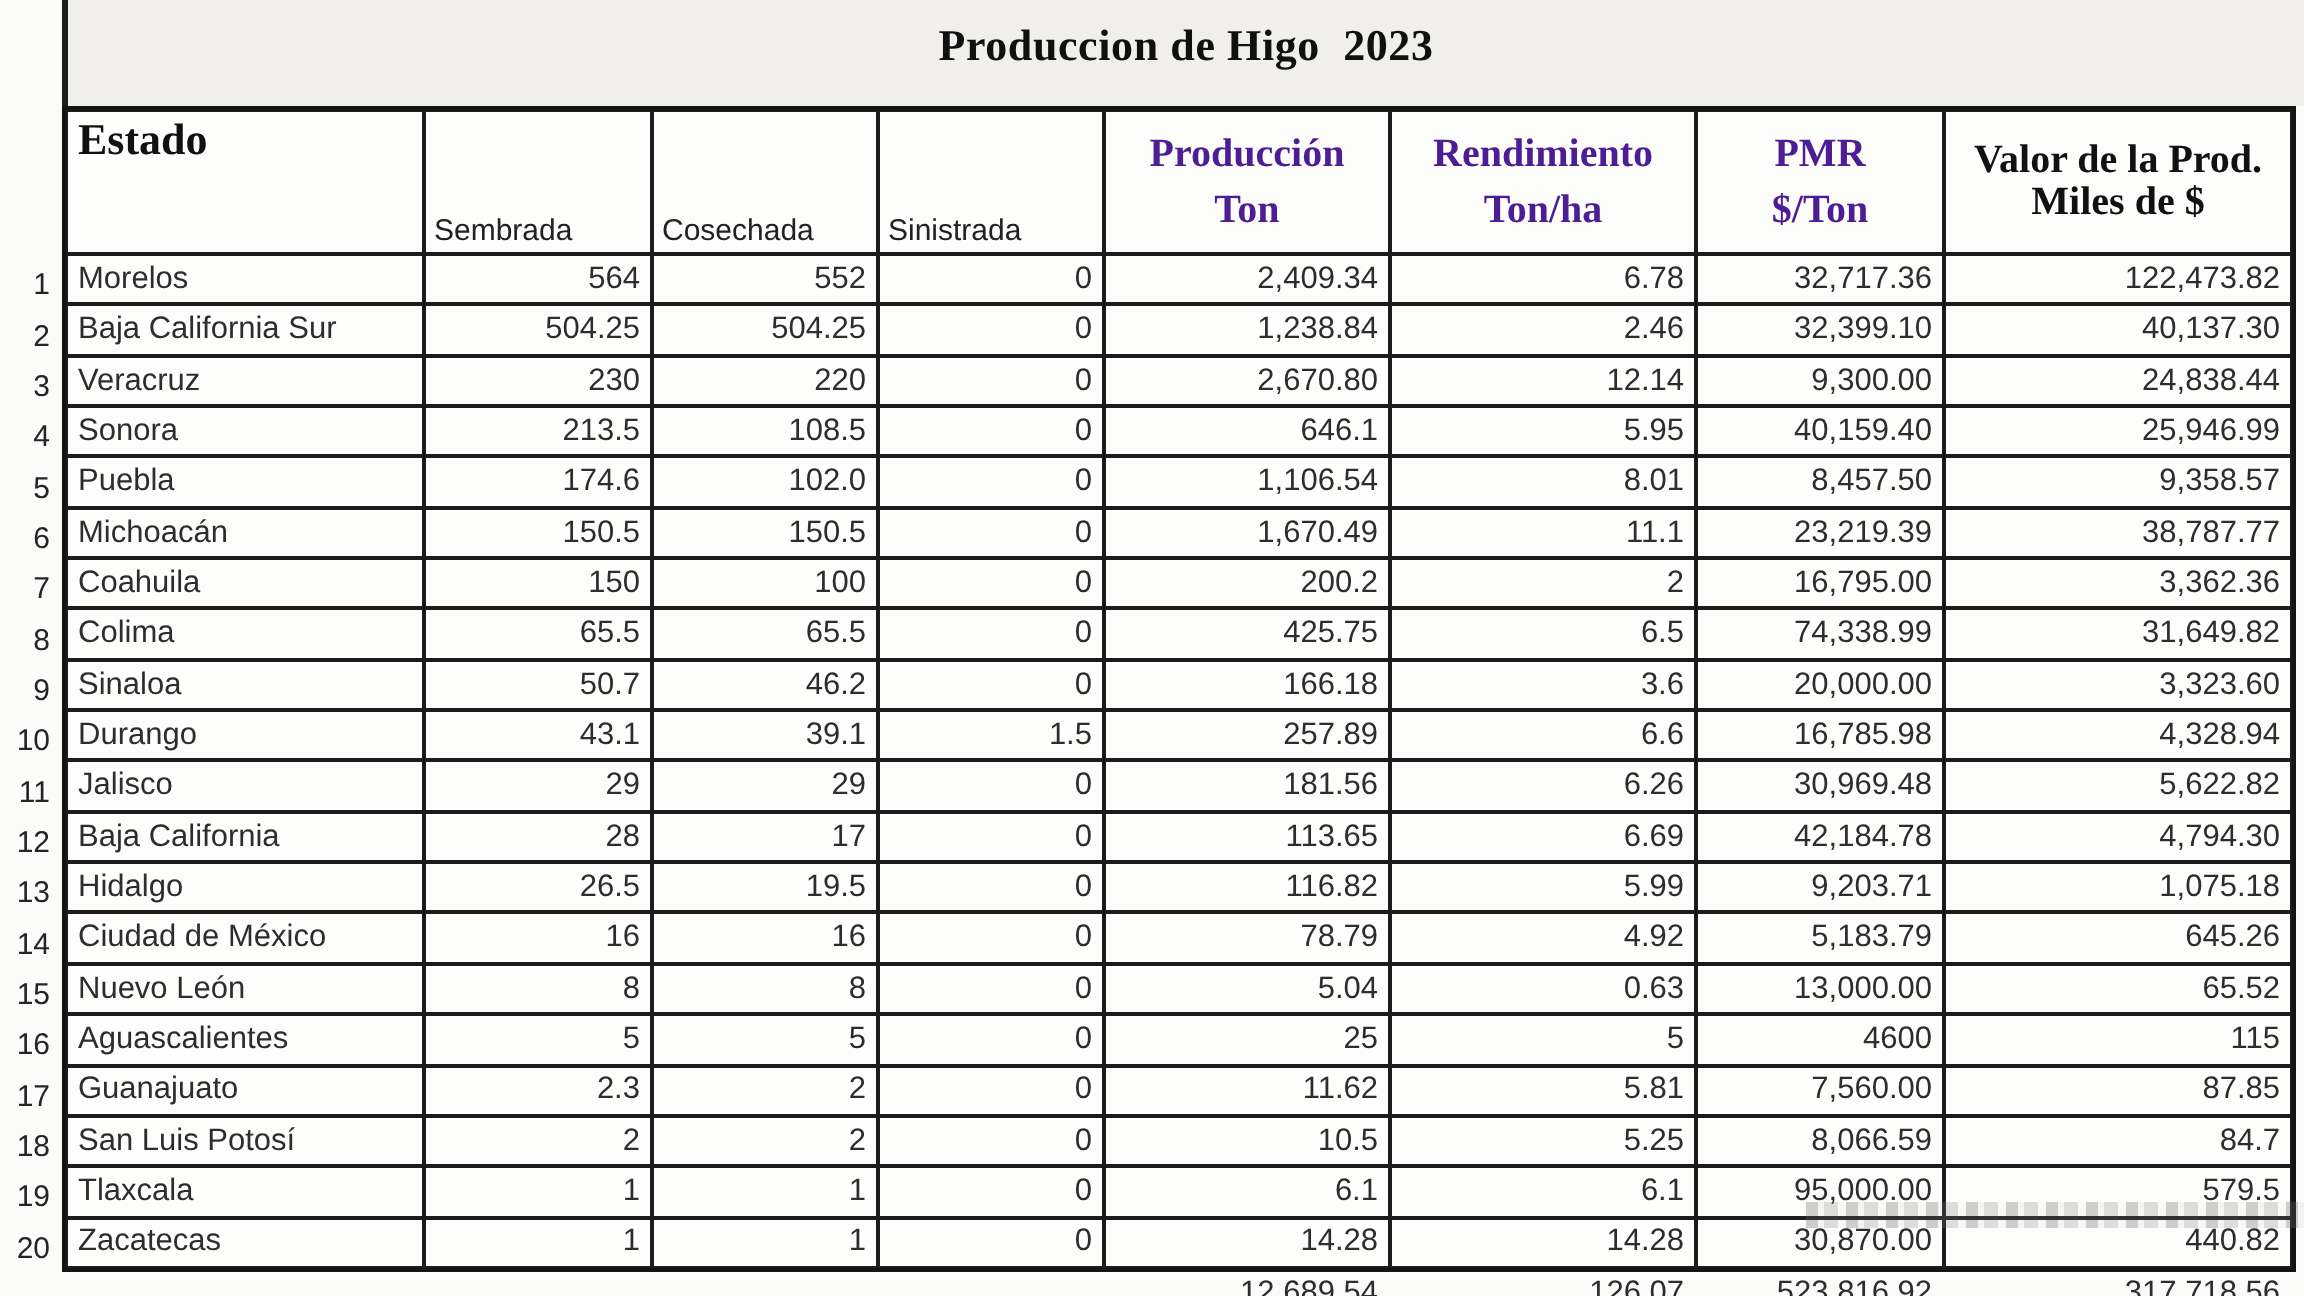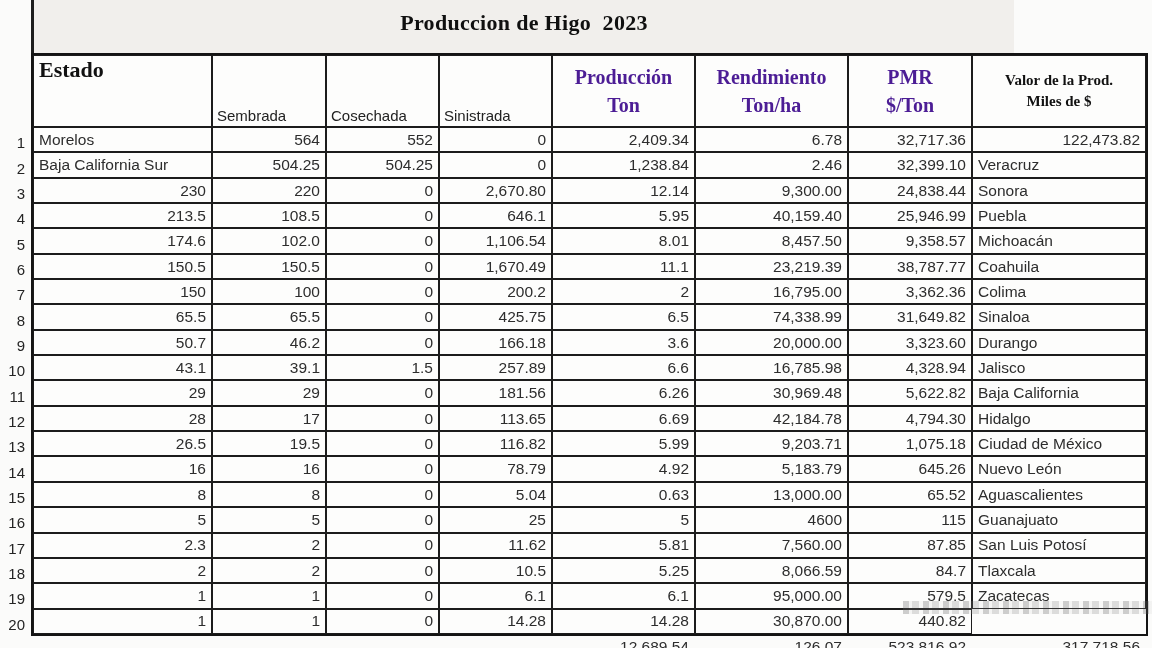--- a/index.html
+++ b/index.html
@@ -3,21 +3,21 @@
 <meta charset="utf-8">
 <style>
   html,body{margin:0;padding:0;}
   body{
     width:1152px;height:648px;overflow:hidden;position:relative;
     background:#fbfbfa;
     font-family:"Liberation Sans",sans-serif;
     -webkit-font-smoothing:antialiased;
   }
   .title-band{
-    position:absolute;left:31px;top:0;width:983px;height:53px;
+    position:absolute;left:31px;top:0;width:1121px;height:53px;
     background:#f1efec;border-left:3px solid #1d1d1d;
     display:flex;align-items:center;justify-content:center;box-sizing:border-box;
   }
   .title{
     font-family:"Liberation Serif",serif;font-weight:bold;
     font-size:22px;color:#101010;letter-spacing:.3px;white-space:pre;
     padding-bottom:8px;
   }
   
   .gutter{
@@ -50,21 +50,21 @@
     font-family:"Liberation Serif",serif;font-weight:bold;font-size:22px;color:#111;
   }
   .h-sub{align-items:flex-end;padding:0 0 3px 4px;font-size:15px;color:#222;}
   .h-big{
     flex-direction:column;justify-content:center;align-items:center;
     font-family:"Liberation Serif",serif;font-weight:bold;font-size:20px;color:#4c1d95;
     line-height:28px;
   }
   .h-valor{
     flex-direction:column;justify-content:center;align-items:center;
-    font-family:"Liberation Serif",serif;font-weight:bold;font-size:15px;color:#111;
+    font-family:"Liberation Serif",serif;font-weight:bold;font-size:20px;color:#111;
     line-height:21px;
   }
   
   .totals{
     position:absolute;left:33px;top:638px;width:1113px;
     display:grid;
     grid-template-columns:179px 114px 113px 113px 143px 153px 124px 174px;
     grid-auto-rows:22px;
   }
   .totals .tc{
@@ -140,20 +140,21 @@
     <div class="c num">6.78</div>
     <div class="c num">32,717.36</div>
     <div class="c num">122,473.82</div>
     <div class="c txt">Baja California Sur</div>
     <div class="c num">504.25</div>
     <div class="c num">504.25</div>
     <div class="c num">0</div>
     <div class="c num">1,238.84</div>
     <div class="c num">2.46</div>
     <div class="c num">32,399.10</div>
+    <div class="c num">40,137.30</div>
     <div class="c txt">Veracruz</div>
     <div class="c num">230</div>
     <div class="c num">220</div>
     <div class="c num">0</div>
     <div class="c num">2,670.80</div>
     <div class="c num">12.14</div>
     <div class="c num">9,300.00</div>
     <div class="c num">24,838.44</div>
     <div class="c txt">Sonora</div>
     <div class="c num">213.5</div>

